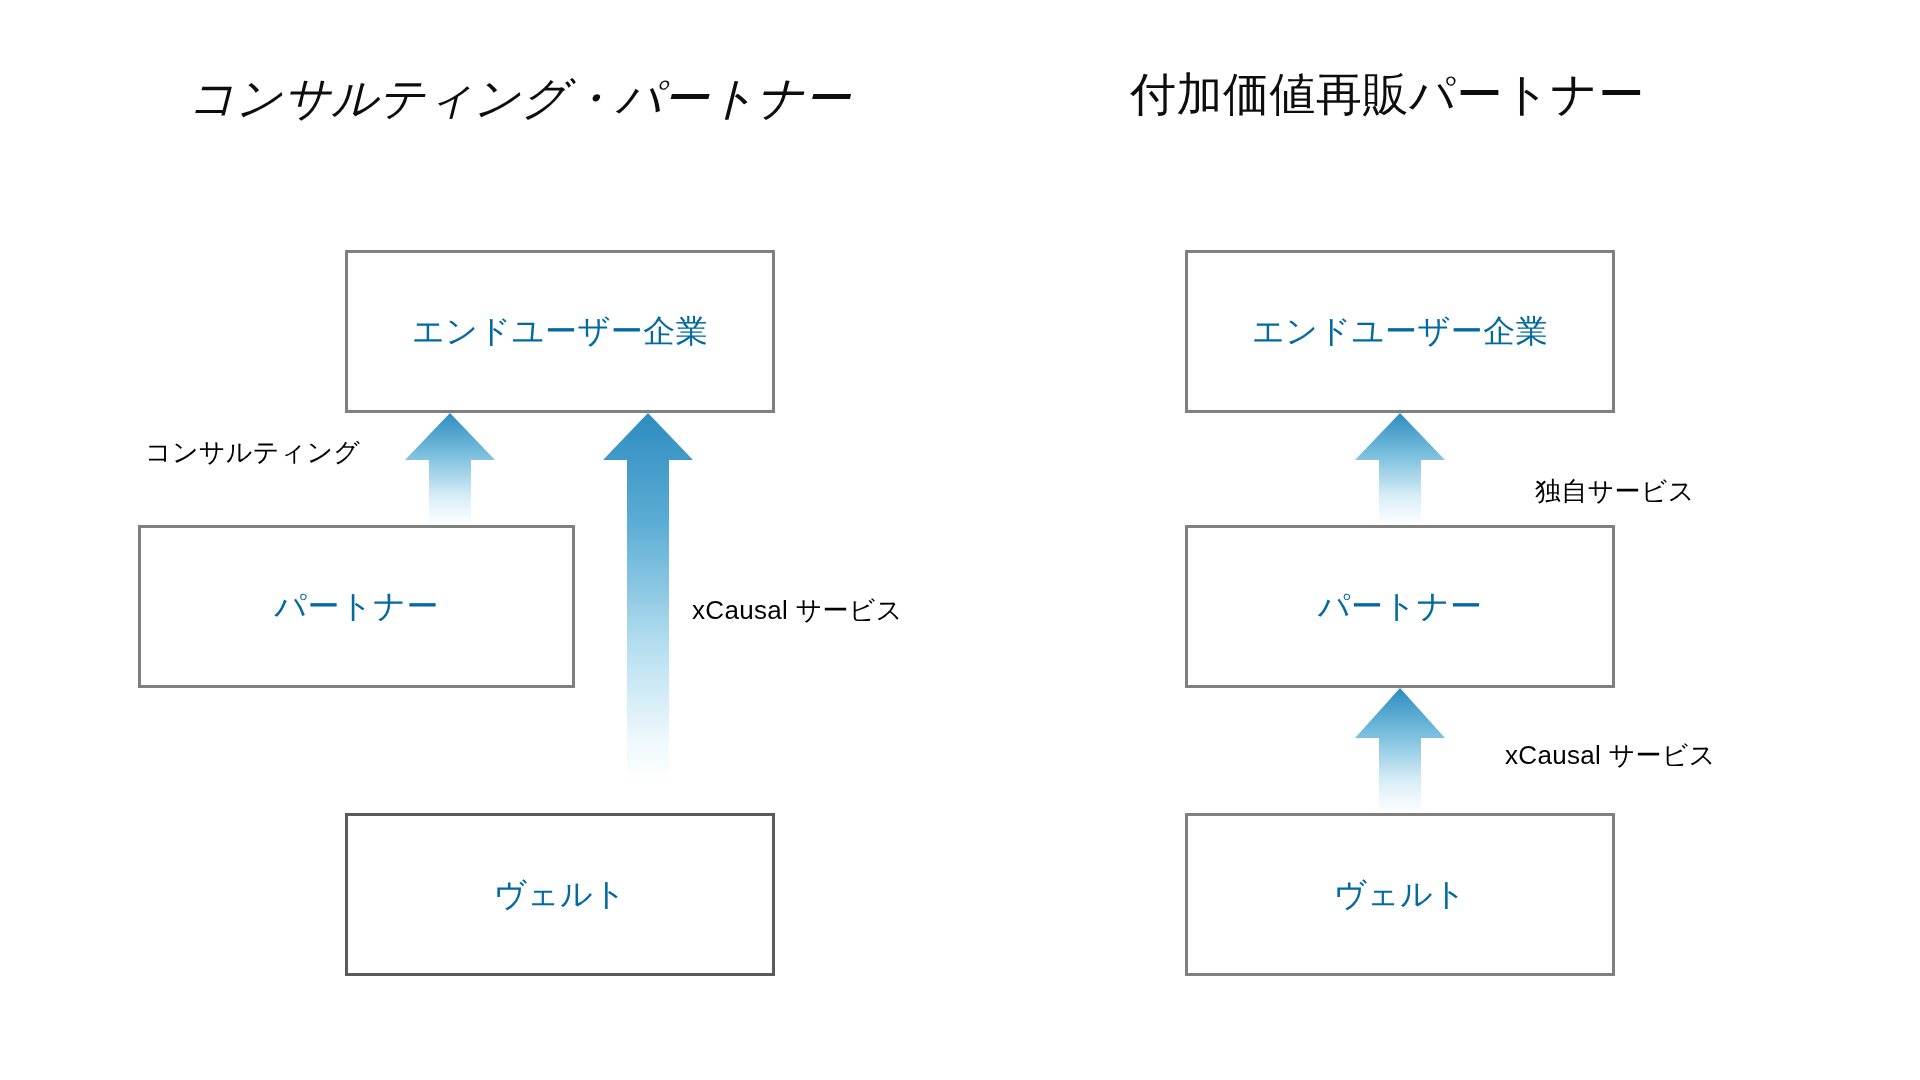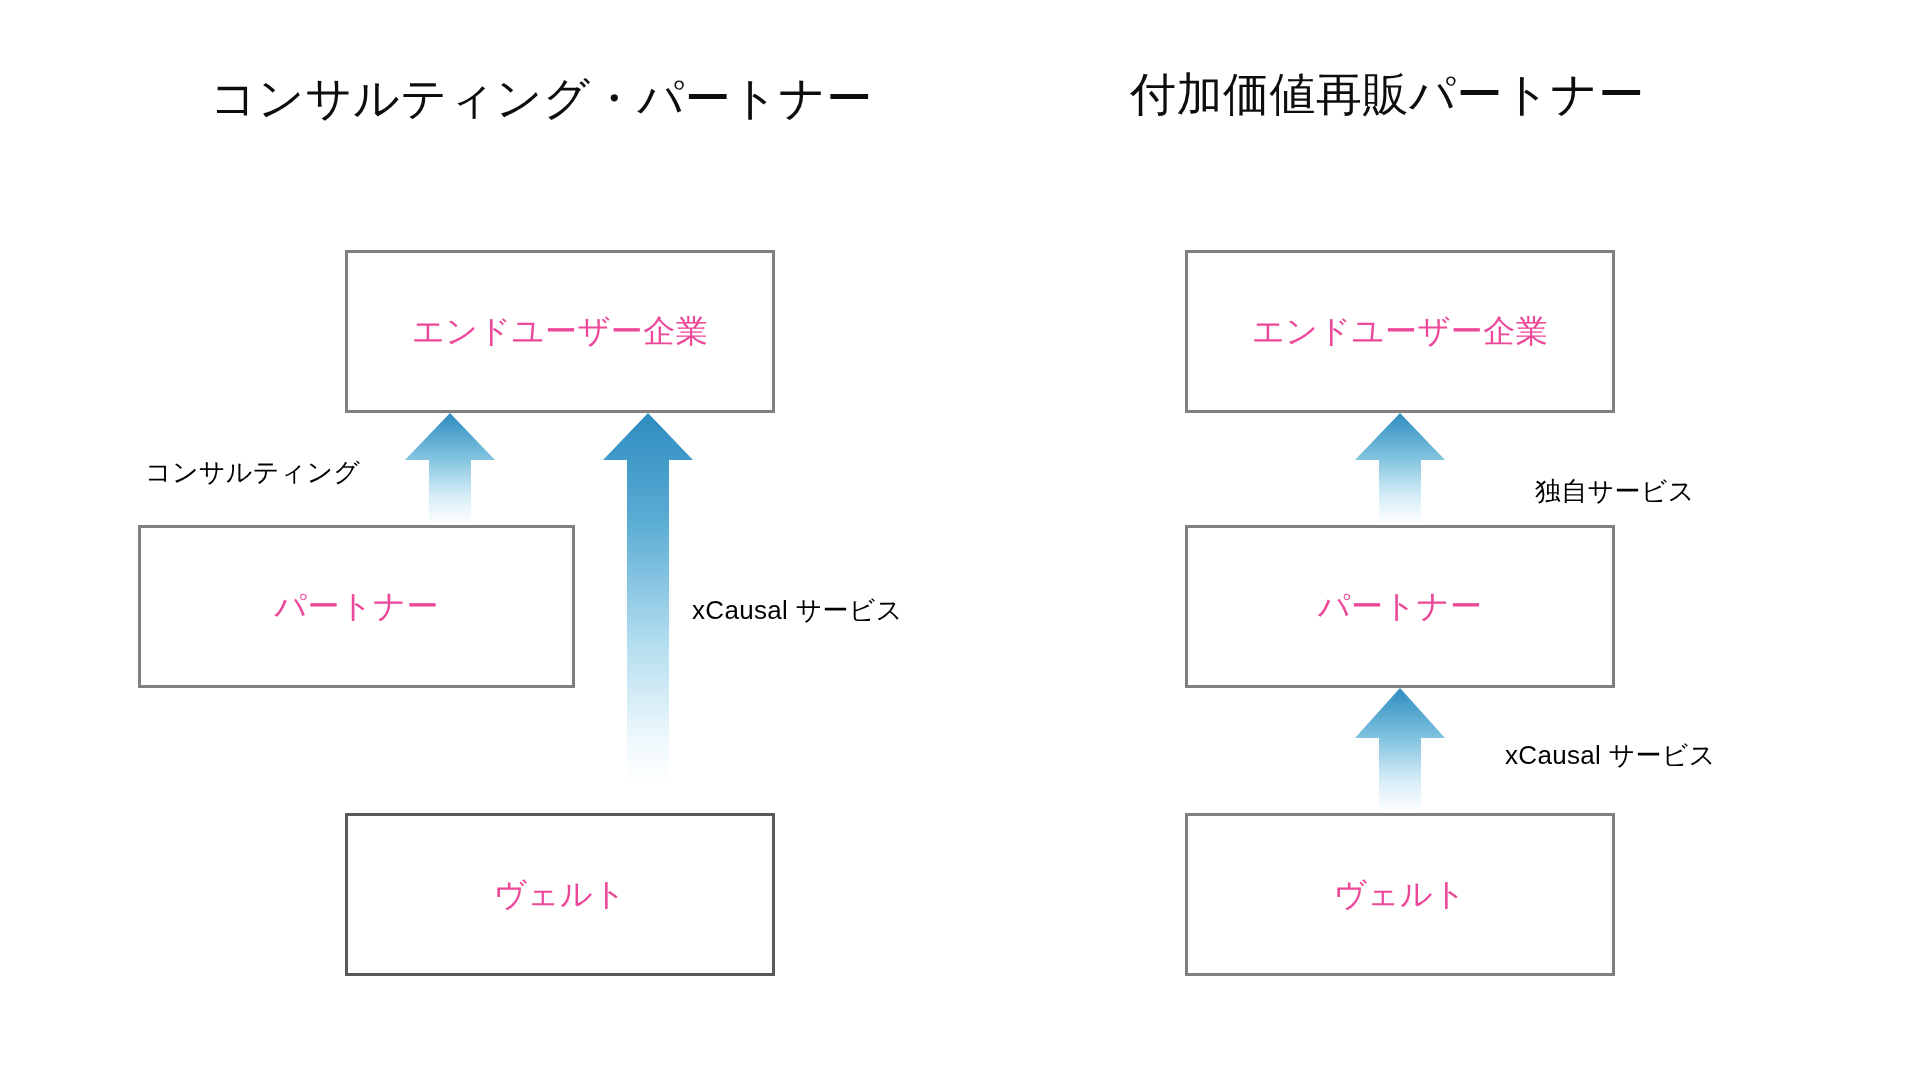--- a/index.html
+++ b/index.html
@@ -24,37 +24,37 @@
   
   .title {
     position: absolute;
     font-size: 46px;
     line-height: 1.15;
     color: #0d0d0d;
     white-space: nowrap;
     letter-spacing: 0.5px;
     font-weight: 400;
   }
-  #title-left  { left: 210px;  top: 72px; }
+  #title-left  { left: 188px;  top: 72px; font-style: italic; }
   #title-right { left: 1130px; top: 68px; }
 
   
   .node-box {
     position: absolute;
     box-sizing: border-box;
     background: #ffffff;
     border: 3px solid #808080;
     display: flex;
     align-items: center;
     justify-content: center;
   }
   .node-box.dark-border { border-color: #5a5a5a; }
   .node-label {
     font-size: 32px;
-    color: #ec4899;
+    color: #0369a1;
     white-space: nowrap;
     letter-spacing: 0.5px;
   }
 
   
   #box-left-enduser { left: 345px; top: 250px;  width: 430px; height: 163px; }
   #box-left-partner { left: 138px; top: 525px;  width: 437px; height: 163px; }
   #box-left-velt    { left: 345px; top: 813px;  width: 430px; height: 163px; }
 
   
@@ -79,21 +79,21 @@
   #arrow-right-xcausal   { left: 1355px; top: 688px;  width: 90px;  height: 125px; }
 
   
   .conn-label {
     position: absolute;
     font-size: 26px;
     color: #000000;
     white-space: nowrap;
     letter-spacing: 0.3px;
   }
-  #label-left-consulting { left: 145px;  top: 455px; }
+  #label-left-consulting { left: 145px;  top: 435px; }
   #label-left-xcausal    { left: 692px;  top: 593px; }
   #label-right-own       { left: 1535px; top: 474px; }
   #label-right-xcausal   { left: 1505px; top: 738px; }
 </style>
 </head>
 <body>
 
 <div class="slide">
 
   <div id="title-left" class="title">コンサルティング・パートナー</div>

